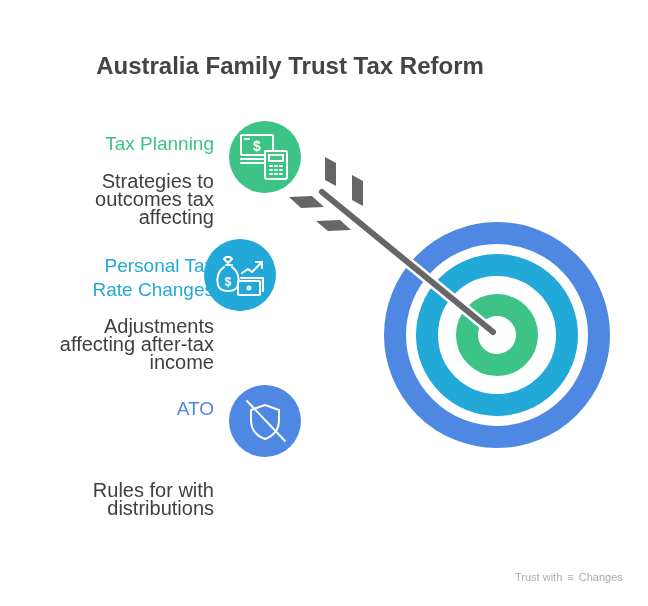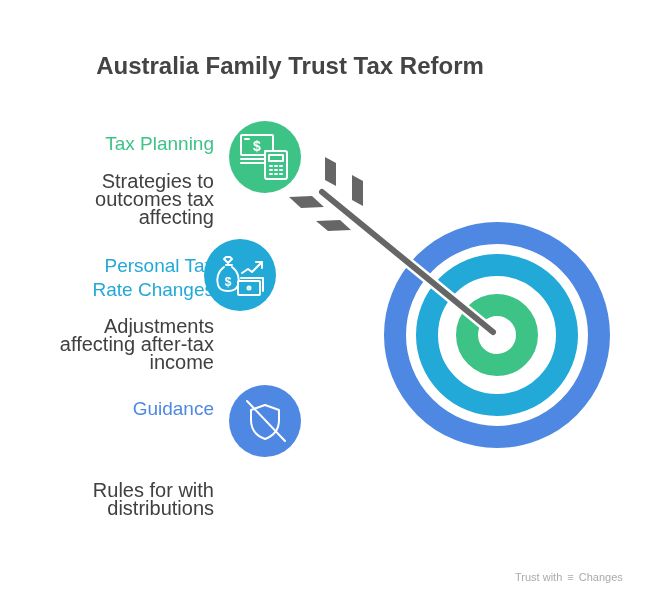--- a/index.html
+++ b/index.html
@@ -54,21 +54,21 @@
     <text x="24" y="47" font-size="12" font-weight="bold" fill="#ffffff" stroke="none" text-anchor="middle" font-family="Liberation Sans, sans-serif">$</text>
     <rect x="34" y="42" width="22" height="14" rx="1" fill="#22A9D7"></rect>
     <path d="M37 39 h22 v13"></path>
     <circle cx="45" cy="49" r="1.5"></circle>
     <path d="M38 34 l6 -4 l4 3 l10 -10"></path>
     <path d="M52 23 h6 v6"></path>
   </svg>
 </div>
 
 <div class="item-title" style="top:397px; color:#4E88E2;">
-  <div>Guidance</div>
+  <div>ATO</div>
 </div>
 <div class="item-desc" style="top:481px;">
   <div>Rules for with</div>
   <div>distributions</div>
 </div>
 <div class="icon-circle" style="left:229px; top:385px; background:#4E88E2;">
   <svg width="72" height="72" viewBox="0 0 72 72" fill="none" stroke="#ffffff" stroke-width="2" stroke-linecap="round" stroke-linejoin="round">
     <path d="M36 20 l14 5 v10 c0 10 -6 16 -14 19 c-8 -3 -14 -9 -14 -19 v-10 z"></path>
     <path d="M18 16 L56 56"></path>
   </svg>

